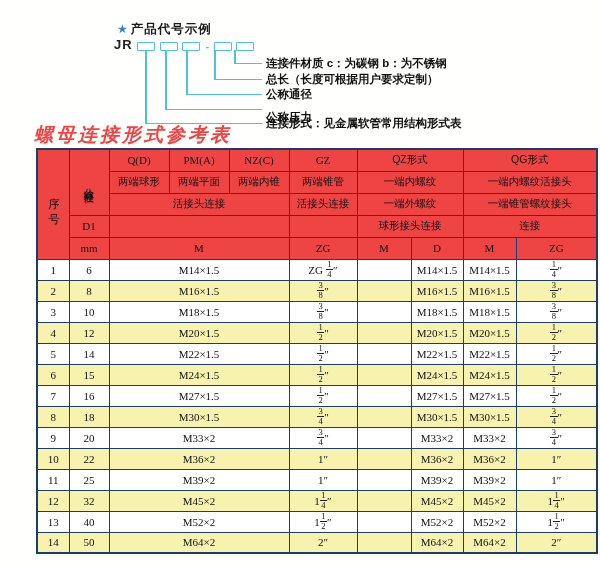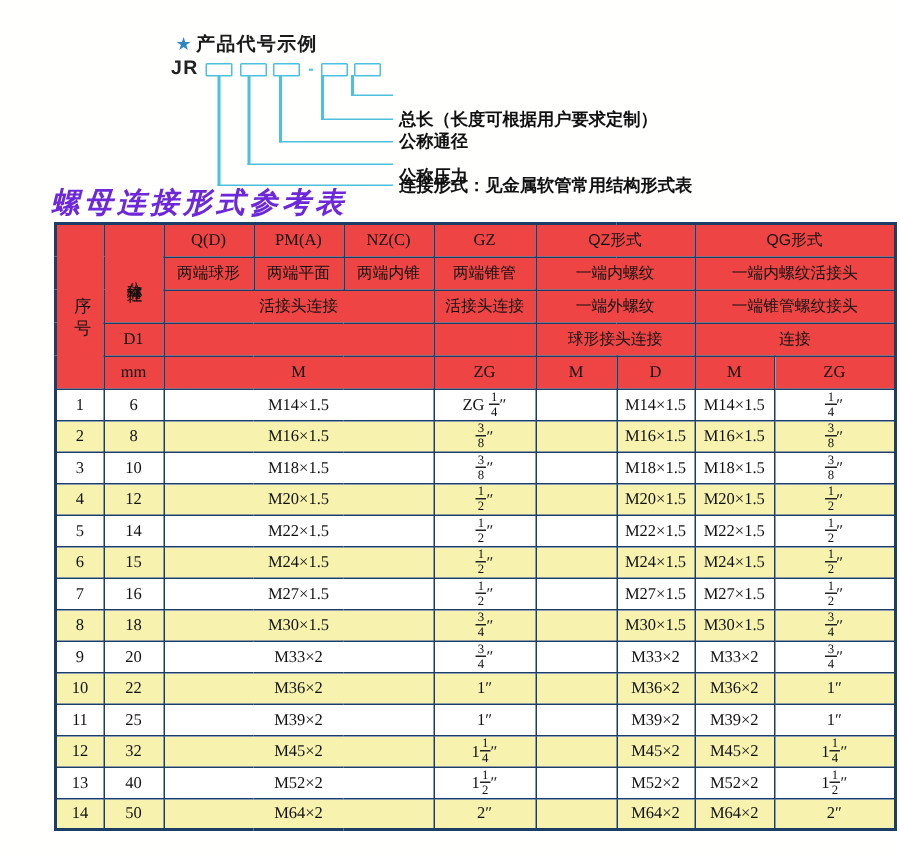--- a/index.html
+++ b/index.html
@@ -23,21 +23,21 @@
   .v1{left:145px;top:50px;height:74px;}  .h1{left:145px;top:122.5px;width:117px;}
   .v2{left:165px;top:50px;height:60px;}  .h2{left:165px;top:108.5px;width:97px;}
   .v3{left:186px;top:50px;height:45px;}  .h3{left:186px;top:93.5px;width:76px;}
   .v4{left:214px;top:50px;height:30px;}  .h4{left:214px;top:78.5px;width:48px;}
   .v5{left:234px;top:50px;height:14px;}  .h5{left:234px;top:62.5px;width:28px;}
   .diag-label{position:absolute;left:266px;font-size:11.5px;font-weight:bold;white-space:nowrap;color:#111;}
   .l1{top:56px;} .l2{top:71.5px;} .l3{top:87px;} .l4{top:110px;text-align:center;} .l5{top:116px;}
   
   .table-title{
     position:absolute;left:34px;top:122px;font-size:19px;font-weight:bold;font-style:italic;
-    font-family:"DejaVu Serif","Liberation Serif",serif;letter-spacing:3px;color:#6d28d9;
+    font-family:"DejaVu Serif","Liberation Serif",serif;letter-spacing:3px;color:#ef4444;
   }
   
   table{
     position:absolute;left:36px;top:148px;width:560px;
     border-collapse:collapse;table-layout:fixed;
     font-family:"Liberation Serif","DejaVu Serif",serif;font-size:11px;color:#111;
   }
   td{border:1px solid #1c3e66;text-align:center;vertical-align:middle;padding:0 1px;overflow:hidden;}
   table{border:2px solid #1c3e66;}
   thead td{background:#ef4444;font-size:11px;}
@@ -70,20 +70,21 @@
   <div class="ln v v1"></div>
   <div class="ln h h1"></div>
   <div class="ln v v2"></div>
   <div class="ln h h2"></div>
   <div class="ln v v3"></div>
   <div class="ln h h3"></div>
   <div class="ln v v4"></div>
   <div class="ln h h4"></div>
   <div class="ln v v5"></div>
   <div class="ln h h5"></div>
+  <div class="diag-label l1">连接件材质  c：为碳钢  b：为不锈钢</div>
   <div class="diag-label l2">总长（长度可根据用户要求定制）</div>
   <div class="diag-label l3">公称通径</div>
   <div class="diag-label l4">公称压力</div>
   <div class="diag-label l5">连接形式：见金属软管常用结构形式表</div>
 </div>
 
 <div class="table-title">螺母连接形式参考表</div>
 
 <table>
   <colgroup>

